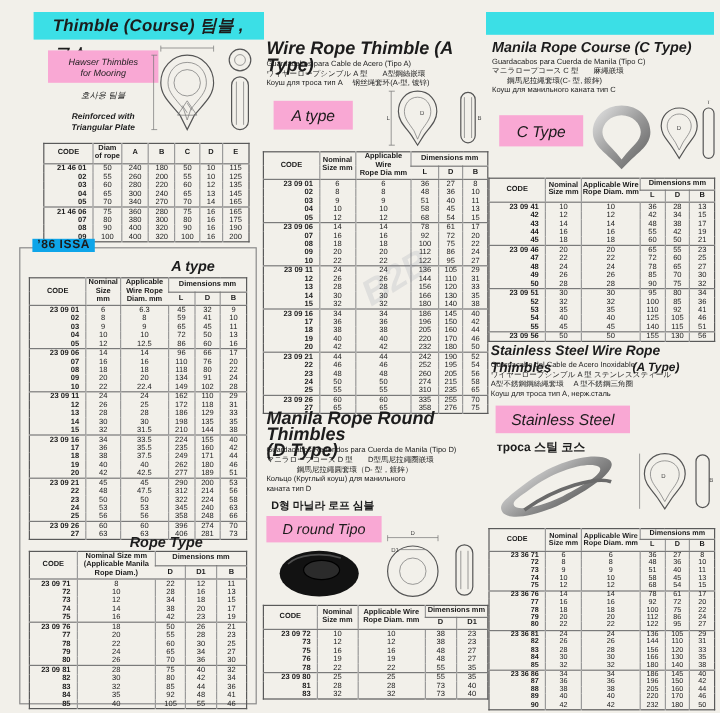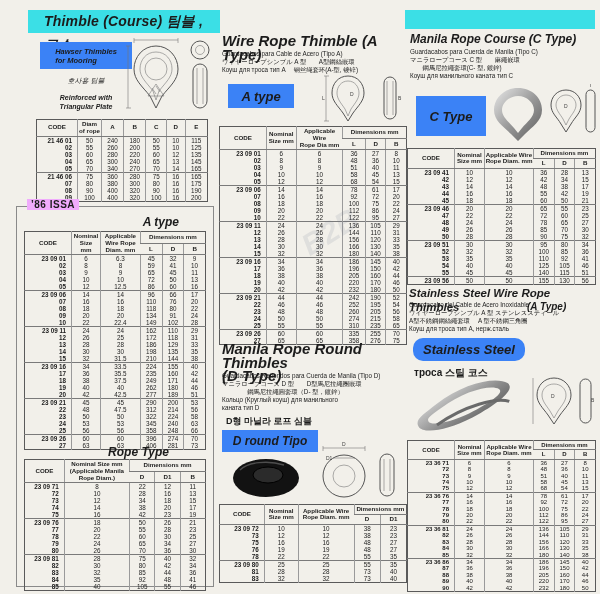--- a/index.html
+++ b/index.html
@@ -4,31 +4,31 @@
 <style>
   html,body{margin:0;padding:0;}
   body{width:600px;height:594px;position:relative;overflow:hidden;
        background:#f2f0ea;color:#1c1c1c;
        font-family:"Liberation Sans",sans-serif;}
   .abs{position:absolute;}
   .pre{white-space:pre-line;}
   .titlebar{background:#3bdfe6;font-style:italic;font-weight:bold;font-size:14px;
             line-height:23px;padding-left:16px;letter-spacing:.2px;}
   .cyanbar{background:#3bdfe6;}
-  .greenbox{background:#3b82f6;display:flex;align-items:center;justify-content:center;
-            font-style:italic;font-weight:bold;}
+  .greenbox{background:#f9a8d4;display:flex;align-items:center;justify-content:center;
+            text-align:center;font-style:italic;font-weight:normal;}
   .gb-sm{font-size:7.5px;line-height:9px;}
   .seclabel{font-size:13px;}
   .h-title{font-style:italic;font-weight:bold;font-size:15px;line-height:13.5px;}
   .subs div{font-size:6.3px;line-height:8px;white-space:nowrap;overflow:hidden;}
   .small-it{font-style:italic;font-size:7px;line-height:9px;text-align:center;}
   .small-bold-it{font-style:italic;font-weight:bold;font-size:7px;line-height:9px;text-align:center;}
   .ko-line{font-weight:bold;font-size:9px;}
   .issa-box{border:1px solid #8a8a8a;}
-  .issa-legend{position:absolute;top:-8px;left:10px;background:#f0abfc;padding:0 4px;
+  .issa-legend{position:absolute;top:-8px;left:10px;background:#0ea5e9;padding:0 4px;
                font-weight:bold;font-size:10px;letter-spacing:.5px;}
   .type-it{font-style:italic;font-weight:bold;font-size:12px;}
   .watermark{font-style:italic;font-weight:bold;font-size:30px;color:rgba(110,120,145,.14);
              transform:rotate(-32deg);}
   
   .cat-table{border-collapse:collapse;border:1px solid #5a5a5a;table-layout:fixed;
              width:100%;}
   .cat-table th{font-weight:bold;font-size:6.2px;line-height:6.8px;text-align:center;
                 vertical-align:middle;border-bottom:1px solid #7a7a7a;padding:1px 0;
                 white-space:pre-line;}
@@ -959,21 +959,21 @@
 
 <div class="abs h-title" style="left:410px;top:33px;width:186px;font-size:12px;">Manila Rope Course (C Type)</div>
 
 <div class="abs subs" style="left:410px;top:48px;width:186px;">
   <div>Guardacabos para Cuerda de Manila (Tipo C)</div>
   <div>マニラロープコース C 型　　麻繩嵌環</div>
   <div>　　鋼馬尼拉繩套環(C- 型, 鍍鋅)</div>
   <div>Коуш для манильного каната тип C</div>
 </div>
 
-<div class="abs greenbox seclabel" style="left:416px;top:96px;width:70px;height:40px;">C Type</div>
+<div class="abs greenbox seclabel" style="left:416px;top:96px;width:70px;height:26px;">C Type</div>
 
 <div class="abs" style="left:492px;top:86px;">
   <svg width="52" height="56" viewBox="0 0 52 56">
     <defs>
       <linearGradient id="gm1" x1="0" y1="0" x2="1" y2="1">
         <stop offset="0" stop-color="#e8e8e8"></stop>
           <stop offset=".5" stop-color="#9a9a9a"></stop>
           <stop offset="1" stop-color="#5c5c5c"></stop>
       </linearGradient>
     </defs>
@@ -1154,21 +1154,21 @@
 
 <div class="abs h-title" style="left:527px;top:300px;font-size:10px;">(A Type)</div>
 
 <div class="abs subs" style="left:409px;top:301px;width:186px;">
   <div>Guardacabo del Cable de Acero Inoxidable</div>
   <div>ワイヤーロープシンブル A 型 ステンレススティール</div>
   <div>A型不銹鋼鋼絲繩套環　 A 型不銹鋼三角圈</div>
   <div>Коуш для троса тип А, нерж.сталь</div>
 </div>
 
-<div class="abs greenbox seclabel" style="left:413px;top:338px;width:112px;height:23px;border-radius:10px;">Stainless Steel</div>
+<div class="abs greenbox seclabel" style="left:413px;top:338px;width:112px;height:23px;">Stainless Steel</div>
 
 <div class="abs ko-line" style="left:414px;top:366px;font-size:10px;">троса 스틸 코스</div>
 
 <div class="abs" style="left:410px;top:380px;">
   <svg width="118" height="56" viewBox="0 0 118 56">
     <defs>
       <linearGradient id="gm2" x1="0" y1="0" x2="1" y2="1">
         <stop offset="0" stop-color="#e4e4e4"></stop>
           <stop offset=".55" stop-color="#8e8e8e"></stop>
           <stop offset="1" stop-color="#545454"></stop>

